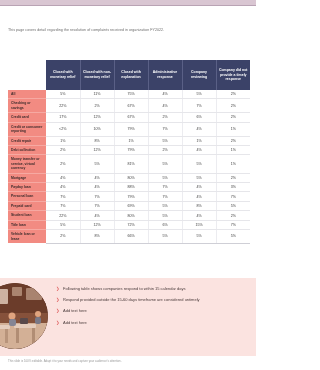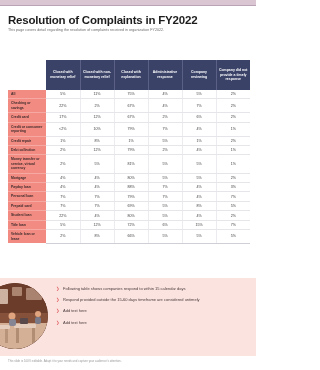--- a/index.html
+++ b/index.html
@@ -83,21 +83,20 @@
   }
 </style>
 </head>
 <body>
 
 <div class="slide">
 
   <div class="topbar"></div>
   <div class="topbar-line"></div>
 
-  <div class="title">Resolution of Complaints in FY2022</div>
   <div class="subtitle">This page covers detail regarding the resolution of complaints received in organization FY2022.</div>
 
   <div class="table-wrap">
     <table>
       <thead>
         <tr>
           <th class="corner"></th>
         <th>Closed with monetary relief</th>
             <th>Closed with non-monetary relief</th>
             <th>Closed with explanation</th>

